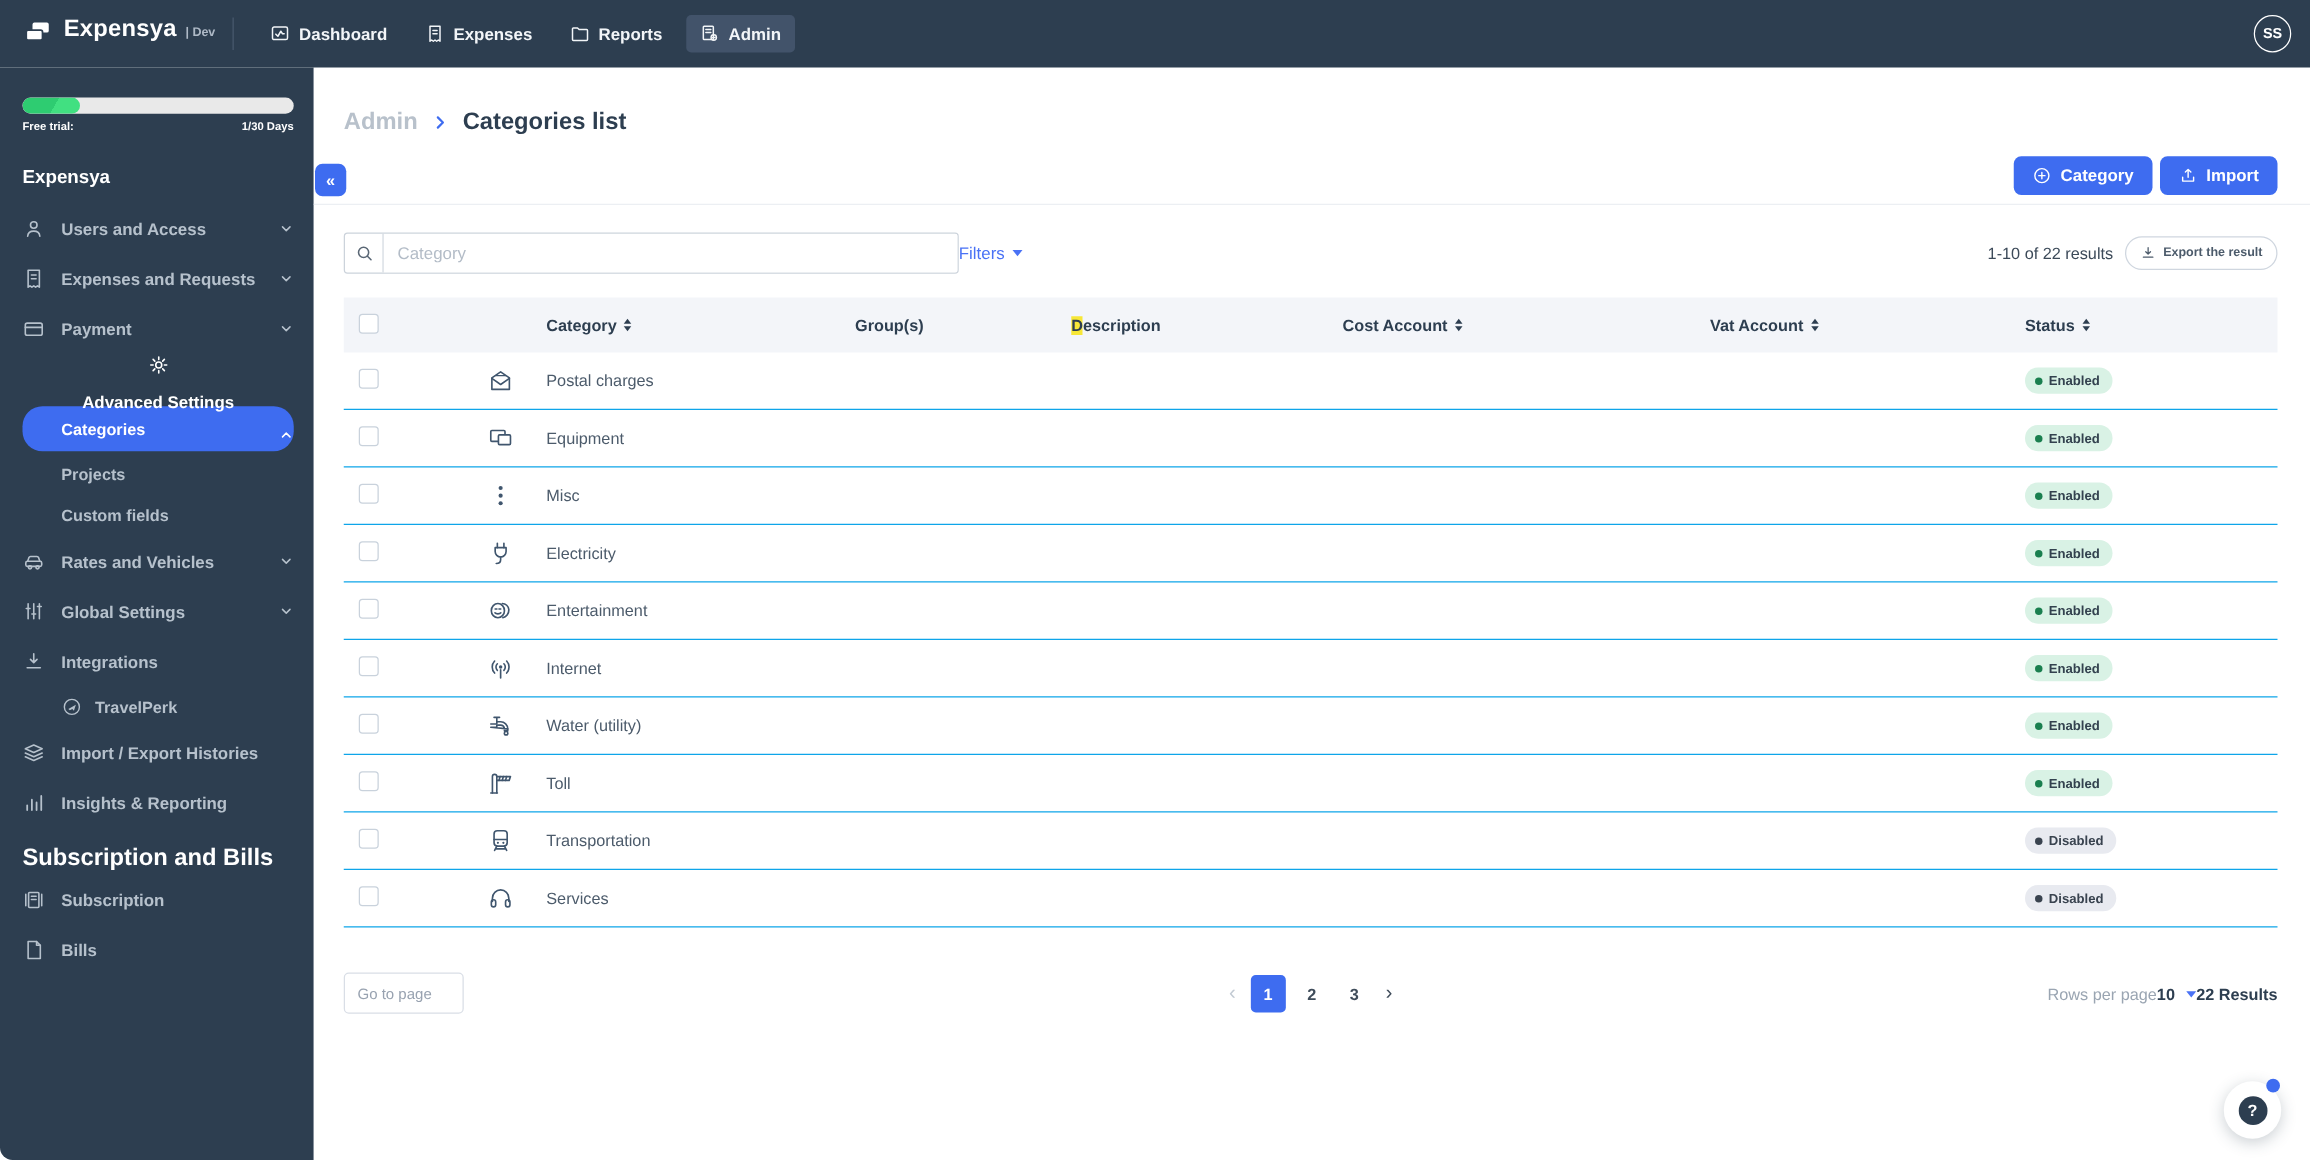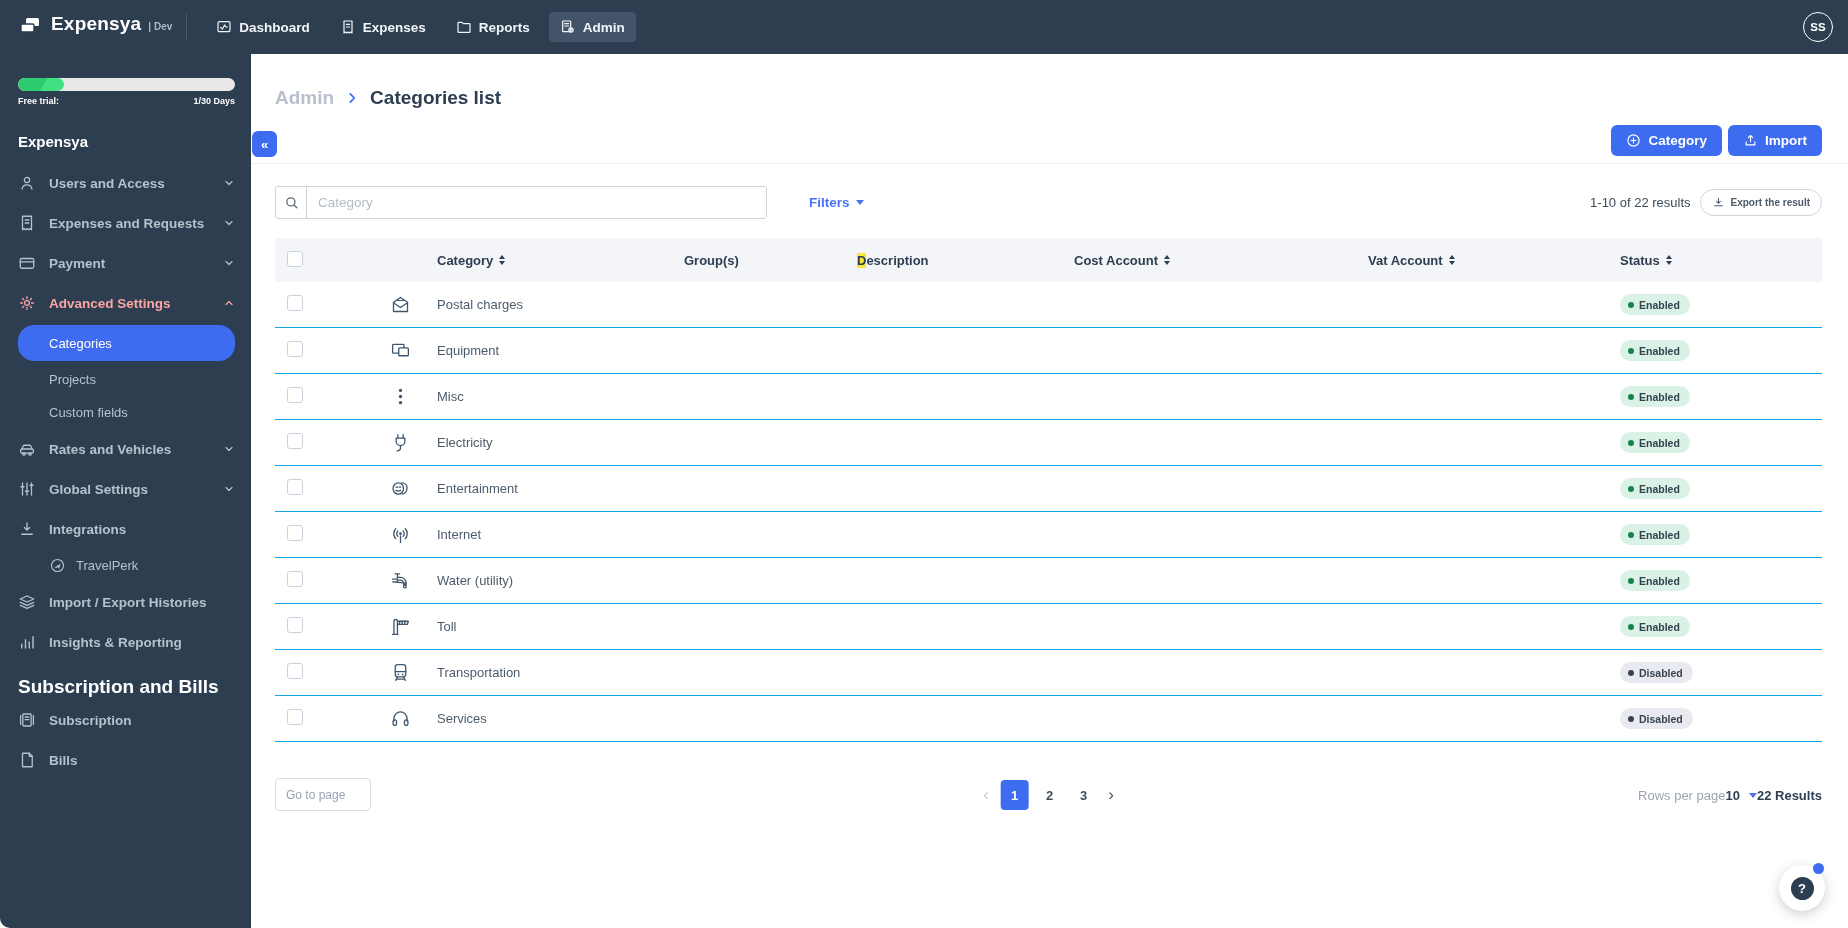--- a/index.html
+++ b/index.html
@@ -22,22 +22,22 @@
   
   .sidebar { position:absolute; top:54px; left:0; width:251px; bottom:0; background:#2d3e50; color:#b6c1cc; padding:24px 16px 10px 18px; border-bottom-left-radius:10px; }
   .trial-track { height:13px; background:#e9e9e9; border-radius:7px; overflow:hidden; }
   .trial-fill { height:100%; background:linear-gradient(120deg,#2ecc71 0 55%,#41e081 55%); border-radius:7px; }
   .trial-row { display:flex; justify-content:space-between; margin-top:5px; font-size:9px; font-weight:700; color:#fff; }
   .ws-title { margin-top:27px; font-size:15px; font-weight:700; color:#fff; }
   .side-menu { margin-top:13px; }
   .side-item { display:flex; align-items:center; gap:13px; height:40px; font-size:13.5px; font-weight:600; cursor:pointer; color:#b6c1cc; }
   .side-item svg { width:18px; height:18px; flex:none; }
   .side-item .chev { margin-left:auto; width:12px; height:12px; }
-  .side-item.emph { color:#fca5a5; font-weight:700; }
-  .side-sub { display:flex; align-items:center; height:33px; padding-left:31px; font-size:13px; font-weight:400; cursor:pointer; color:#b6c1cc; border-radius:16px; }
+  .side-item.emph { color:#ffffff; font-weight:700;flex-direction:column; }
+  .side-sub { display:flex; align-items:center; height:33px; padding-left:31px; font-size:13px; font-weight:700; cursor:pointer; color:#b6c1cc; border-radius:16px; }
   .side-sub.active { background:#3e6cf0; color:#fff; height:36px; margin:2px 0; }
   .side-sub.with-icon { gap:10px;align-items:center; }
   .side-sub svg { width:17px; height:17px; }
   .side-section { margin-top:14px; margin-bottom:2px; font-size:19px; font-weight:700; color:#fff; }
 
   
   .main { position:absolute; top:54px; left:251px; right:0; bottom:0; background:#fff; }
   .collapse-btn { position:absolute; left:252px; top:131px; width:25px; height:26px; background:#3e6cf0; color:#fff; border:none; border-radius:6px; font-size:13px; font-weight:700; display:flex; align-items:center; justify-content:center; cursor:pointer; z-index:6; }
   .breadcrumb { position:absolute; top:33px; left:24px; display:flex; align-items:center; gap:11px; font-size:19px; }
   .crumb-parent { color:#b8c1cb; font-weight:600; cursor:pointer; }
@@ -48,21 +48,21 @@
   .btn-primary { display:inline-flex; align-items:center; gap:7px; background:#3e6cf0; color:#fff; border:none; border-radius:6px; height:31px; padding:0 15px; font-size:13.5px; font-weight:600; cursor:pointer; font-family:inherit; }
   .btn-primary svg { width:15px; height:15px; }
   .header-divider { position:absolute; top:109px; left:0; right:0; border-top:1px solid #eceff3; }
 
   .toolbar { position:absolute; top:131px; left:24px; right:26px; height:34px; display:flex; align-items:center; }
   .searchbox { display:flex; align-items:stretch; width:492px; height:33px; border:1px solid #ccd3db; border-radius:3px; overflow:hidden; background:#fff; }
   .search-icon-box { width:31px; display:flex; align-items:center; justify-content:center; border-right:1px solid #ccd3db; color:#5a6775; }
   .search-icon-box svg { width:15px; height:15px; }
   .searchbox input { border:none; outline:none; flex:1; padding:0 11px; font-size:13.5px; color:#3c4a59; font-family:inherit; }
   .searchbox input::placeholder { color:#b3bcc7; }
-  .filters { margin-left:42px; display:flex; align-items:center; gap:6px; color:#4a72f5; font-size:13.5px; font-weight:700; cursor:pointer; }
+  .filters { display:flex; align-items:center; gap:6px; color:#4a72f5; font-size:13.5px; font-weight:400; cursor:pointer; }
   .caret-down { width:0; height:0; border-left:4px solid transparent; border-right:4px solid transparent; border-top:5px solid #4a72f5; }
   .results-summary { margin-left:auto; font-size:13px; color:#3c4a59; }
   .export-btn { margin-left:9px; display:inline-flex; align-items:center; gap:6px; border:1px solid #cfd6df; background:#fff; border-radius:14px; height:27px; padding:0 11px; font-size:10px; font-weight:600; color:#4c5b6b; cursor:pointer; font-family:inherit; }
   .export-btn svg { width:13px; height:13px; }
 
   
   .table { position:absolute; top:184px; left:24px; right:26px; }
   .thead, .trow { display:grid; grid-template-columns:88px 74px 247px 173px 217px 294px 252px 1fr; align-items:center; }
   .thead { height:44px; background:#f3f5f9; font-size:13px; font-weight:700; color:#2d3e50; }
   .trow { height:46px; border-bottom:1px solid #0ea5e9; font-size:13px; color:#4c5b6b; }

